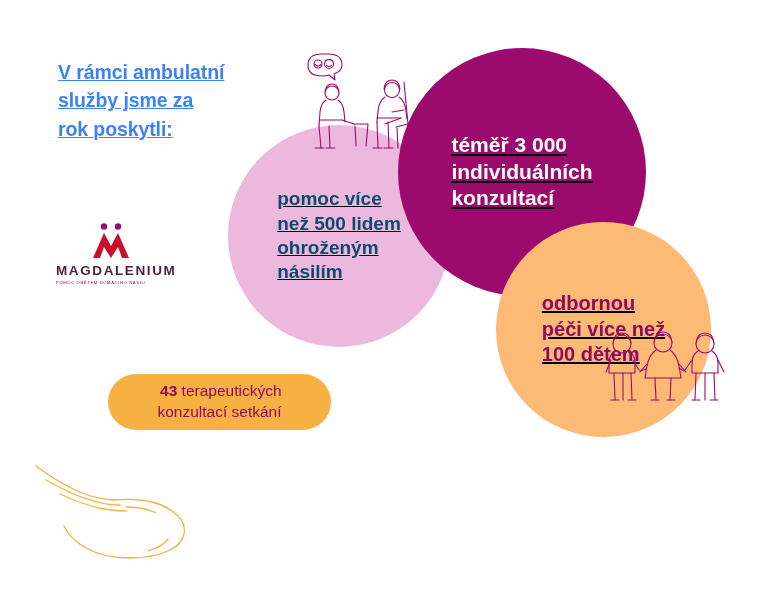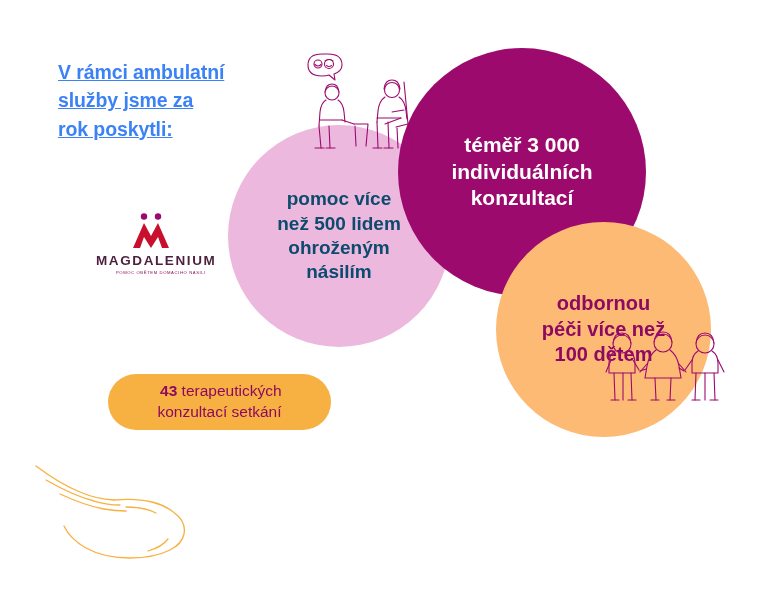--- a/index.html
+++ b/index.html
@@ -32,24 +32,23 @@
     font-size: 19.5px;
     line-height: 1.45;
     letter-spacing: -0.1px;
     text-decoration: underline;
   }
 
   
   .logo {
     position: absolute;
     left: 56px;
-    top: 212px;
+    top: 222px;
     width: 110px;
-    text-align: right;
-    margin-left: 40px;
+    text-align: left;
   }
   .logo-mark {
     width: 44px;
     height: 38px;
     margin: 0 auto 3px auto;
     position: relative;
   }
   .logo-name {
     color: #4b1f3d;
     font-weight: bold;
@@ -64,22 +63,22 @@
     white-space: nowrap;
   }
 
   
   .circle {
     position: absolute;
     border-radius: 50%;
     display: flex;
     align-items: center;
     justify-content: center;
-    text-align: center;
     box-sizing: border-box;
+    text-decoration: underline;
   }
   .circle-text {
     font-weight: bold;
     line-height: 1.28;
     padding: 0 10px;
   }
 
   
   #circle-pink {
     left: 228px;

